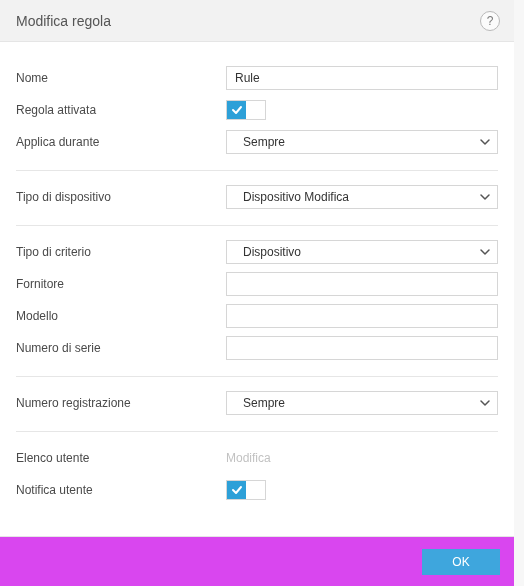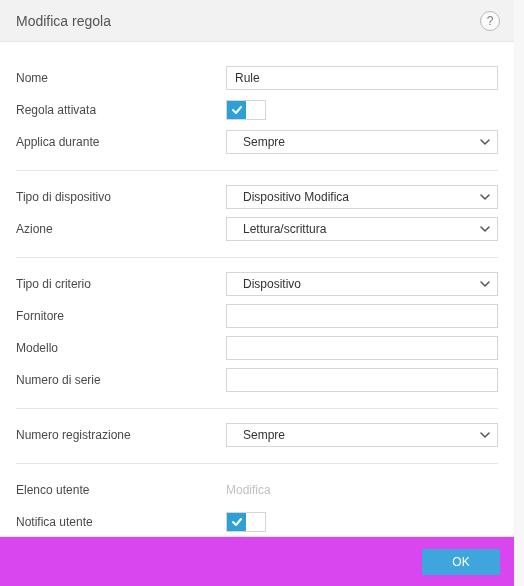--- a/index.html
+++ b/index.html
@@ -178,33 +178,20 @@
             <span>Dispositivo Modifica</span>
             <span class="chev">
               <svg width="12" height="12" viewBox="0 0 12 12">
                   <path d="M2 4 L6 8 L10 4" stroke="#555" stroke-width="1.5" fill="none" stroke-linecap="round" stroke-linejoin="round"></path>
                 </svg>
             </span>
           </div>
         </div>
       </div>
 
-      <div class="row">
-        <div class="label">Azione</div>
-        <div class="control">
-          <div class="select">
-            <span>Lettura/scrittura</span>
-            <span class="chev">
-              <svg width="12" height="12" viewBox="0 0 12 12">
-                  <path d="M2 4 L6 8 L10 4" stroke="#555" stroke-width="1.5" fill="none" stroke-linecap="round" stroke-linejoin="round"></path>
-                </svg>
-            </span>
-          </div>
-        </div>
-      </div>
 
       <hr class="hr">
 
       <div class="row">
         <div class="label">Tipo di criterio</div>
         <div class="control">
           <div class="select">
             <span>Dispositivo</span>
             <span class="chev">
               <svg width="12" height="12" viewBox="0 0 12 12">

